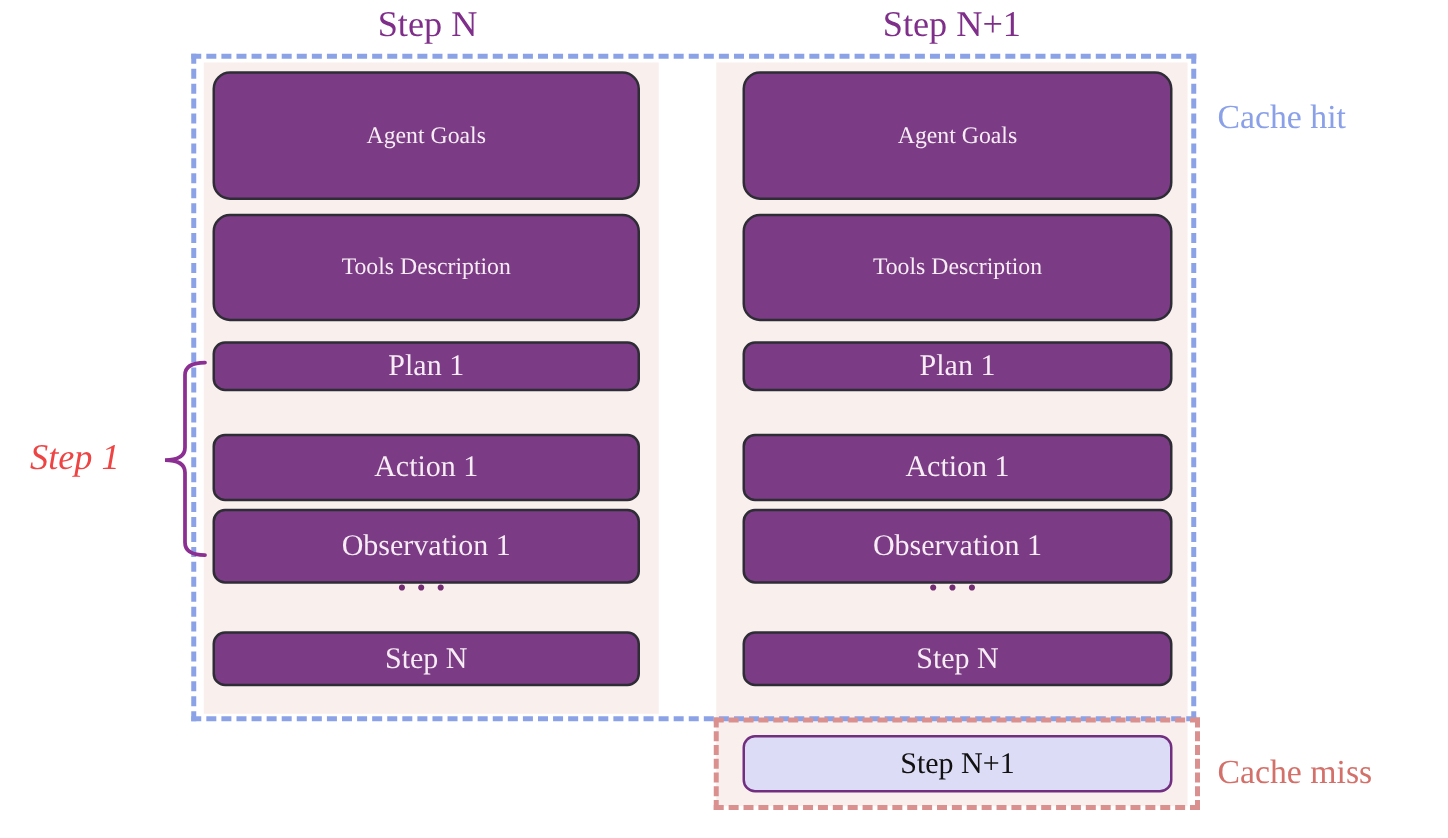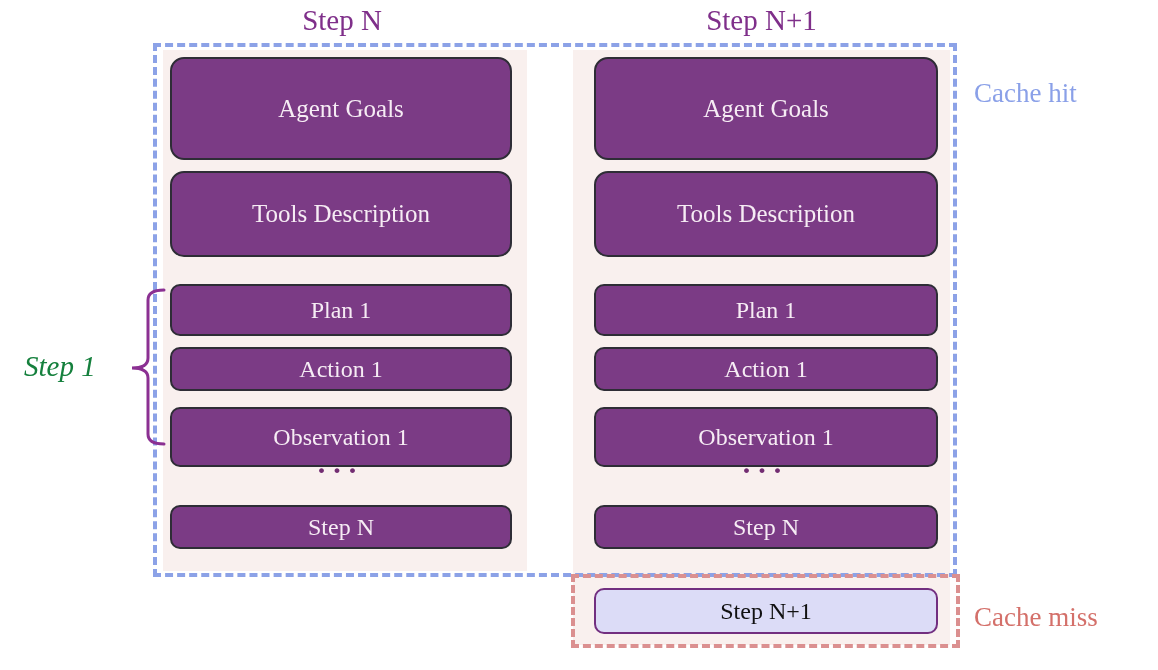--- a/index.html
+++ b/index.html
@@ -27,29 +27,29 @@
   }
   .col-title-1 { left:157px; width:370px; }
   .col-title-2 { left:573px; width:377px; }
 
   .box {
     position:absolute; box-sizing:border-box; z-index:3;
     background:#7b3b85; border:2.5px solid #2e2d36; color:#f6ecf4;
     display:flex; align-items:center; justify-content:center;
     font-size:24px;
   }
-  .box.large { border-radius:14px; font-size:25px; }
+  .box.large { border-radius:14px; font-size:19px; }
   .box.small { border-radius:10px; }
 
   .c1 { left:170px; width:342px; }
   .c2 { left:594px; width:344px; }
   .row-goals { top:57px;  height:103px; }
   .row-tools { top:171px; height:86px; }
-  .row-plan  { top:284px; height:52px; }
-  .row-act   { top:347px; height:44px;text-align:right; }
+  .row-plan  { top:273px; height:40px; }
+  .row-act   { top:347px; height:54px;text-align:right; }
   .row-obs   { top:407px; height:60px; }
   .row-stepn { top:505px; height:44px; }
 
   .ellipsis {
     position:absolute; top:448px; height:32px; line-height:30px; z-index:3;
     text-align:center; color:#732d72; font-weight:800; font-size:30px;
     letter-spacing:8px;
   }
   .e1 { left:170px; width:342px; }
   .e2 { left:594px; width:344px; }
@@ -60,21 +60,21 @@
     background:#dcdcf7; border:2px solid #722f80; border-radius:10px;
     color:#111111; font-size:24px;
     display:flex; align-items:center; justify-content:center;
   }
 
   .annot { position:absolute; z-index:3; font-size:27px; white-space:nowrap; }
   .cache-hit-label  { left:974px; top:78px;  color:#8aa0e8; }
   .cache-miss-label { left:974px; top:602px; color:#d4706a; }
   .step1-label {
     position:absolute; left:24px; top:350px; z-index:4;
-    font-size:29px; font-style:italic; color:#15803d; white-space:nowrap;
+    font-size:29px; font-style:italic; color:#ef4444; white-space:nowrap;
   }
   .brace { position:absolute; left:126px; top:286px; z-index:4; }
 </style>
 </head>
 <body>
 
 <div class="canvas">
 
   <div class="panel panel-left"></div>
   <div class="panel panel-right"></div>

